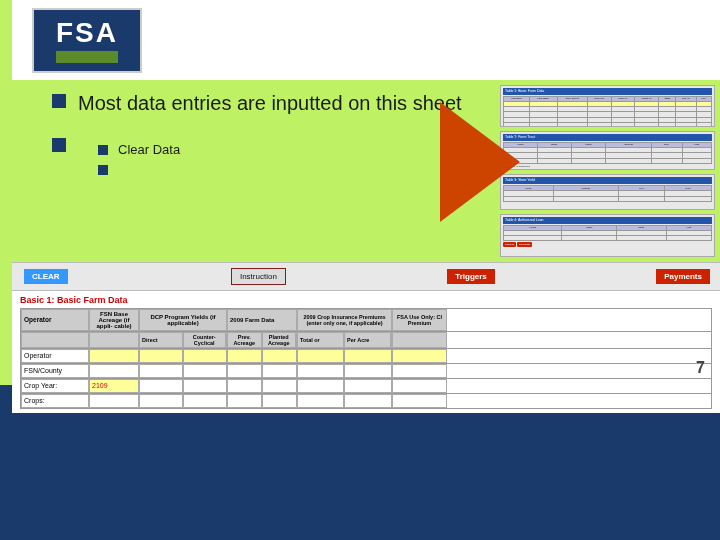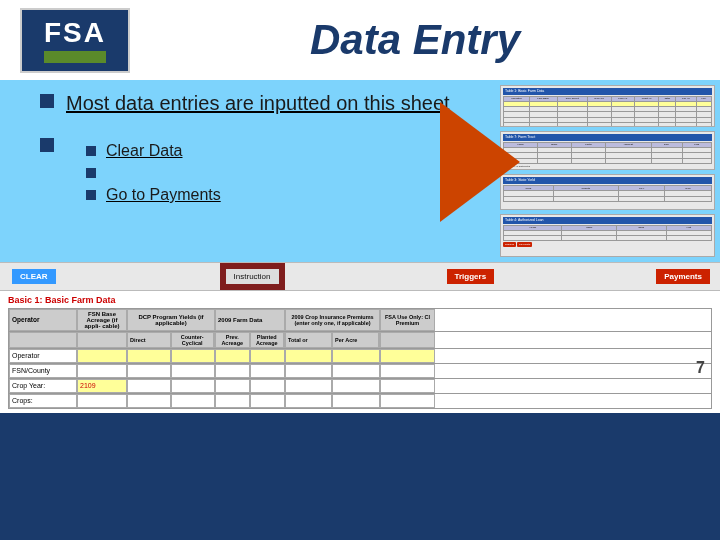--- a/index.html
+++ b/index.html
@@ -9,24 +9,25 @@
       font-family: Arial, sans-serif;
       background: #1a3a6b;
       overflow: hidden;
       position: relative;
     }
 
     
     .slide {
       width: 720px;
       height: 385px;
-      background: #7dd3fc;
+      background: #bef264;
       position: relative;
       display: flex;
       flex-direction: column;
+      padding-left: 12px;
     }
 
     
     .header {
       display: flex;
       align-items: center;
       padding: 10px 20px;
       background: white;
       min-height: 80px;
     }
@@ -72,21 +73,20 @@
       display: flex;
       flex: 1;
       padding: 0;
     }
 
     
     .left-content {
       flex: 1;
       padding: 10px 30px 10px 40px;
       position: relative;
-      text-decoration: underline;
     }
 
     .bullet-item {
       display: flex;
       align-items: flex-start;
       margin-bottom: 18px;
     }
 
     .bullet-square {
       width: 14px;
@@ -116,21 +116,21 @@
 
     .sub-bullet-square {
       width: 10px;
       height: 10px;
       background: #1a3a6b;
       margin-right: 10px;
       flex-shrink: 0;
     }
 
     .sub-bullet-text {
-      font-size: 16px;
+      font-size: 13px;
       color: #1a1a1a;
       text-align: center;
     }
 
     
     .arrow-decoration {
       position: absolute;
       right: -20px;
       bottom: 40px;
       width: 0;
@@ -184,21 +184,21 @@
       padding: 3px 8px;
       font-size: 8px;
       font-weight: bold;
       cursor: pointer;
       margin: 0 4px;
     }
 
     .btn-instruction {
       background: #dddddd;
       color: #111;
-      border: 6px solid #7f1d1d;
+      border: 1px solid #7f1d1d;
       padding: 3px 8px;
       font-size: 8px;
       cursor: pointer;
       margin: 0 2px;
     }
 
     .btn-triggers {
       background: #cc2200;
       color: white;
       border: none;
@@ -312,23 +312,20 @@
 <body>
 
 <div class="slide">
 
   <div class="header">
     <div class="logo-area">
       <div>
         <div class="logo-text">FSA</div>
         <div class="logo-green-bar"></div>
       </div>
-    </div>
-    <div class="title-area">
-      <div class="main-title">Data Entry</div>
     </div>
   </div>
 
   <div class="content-area">
 
     <div class="left-content">
 
       <div class="bullet-item">
         <div class="bullet-square"></div>
         <div class="bullet-text">Most data entries are inputted on this sheet</div>
@@ -337,24 +334,20 @@
       <div class="bullet-item">
         <div class="bullet-square"></div>
         <div>
           <div class="sub-bullets">
             <div class="sub-bullet-item">
               <div class="sub-bullet-square"></div>
               <span class="sub-bullet-text">Clear Data</span>
             </div>
             <div class="sub-bullet-item">
               <div class="sub-bullet-square"></div>
-            </div>
-            <div class="sub-bullet-item">
-              <div class="sub-bullet-square"></div>
-              <span class="sub-bullet-text">Go to Payments</span>
             </div>
           </div>
         </div>
       </div>
 
       <div class="arrow-decoration"></div>
     </div>
 
     <div class="right-content">
 

